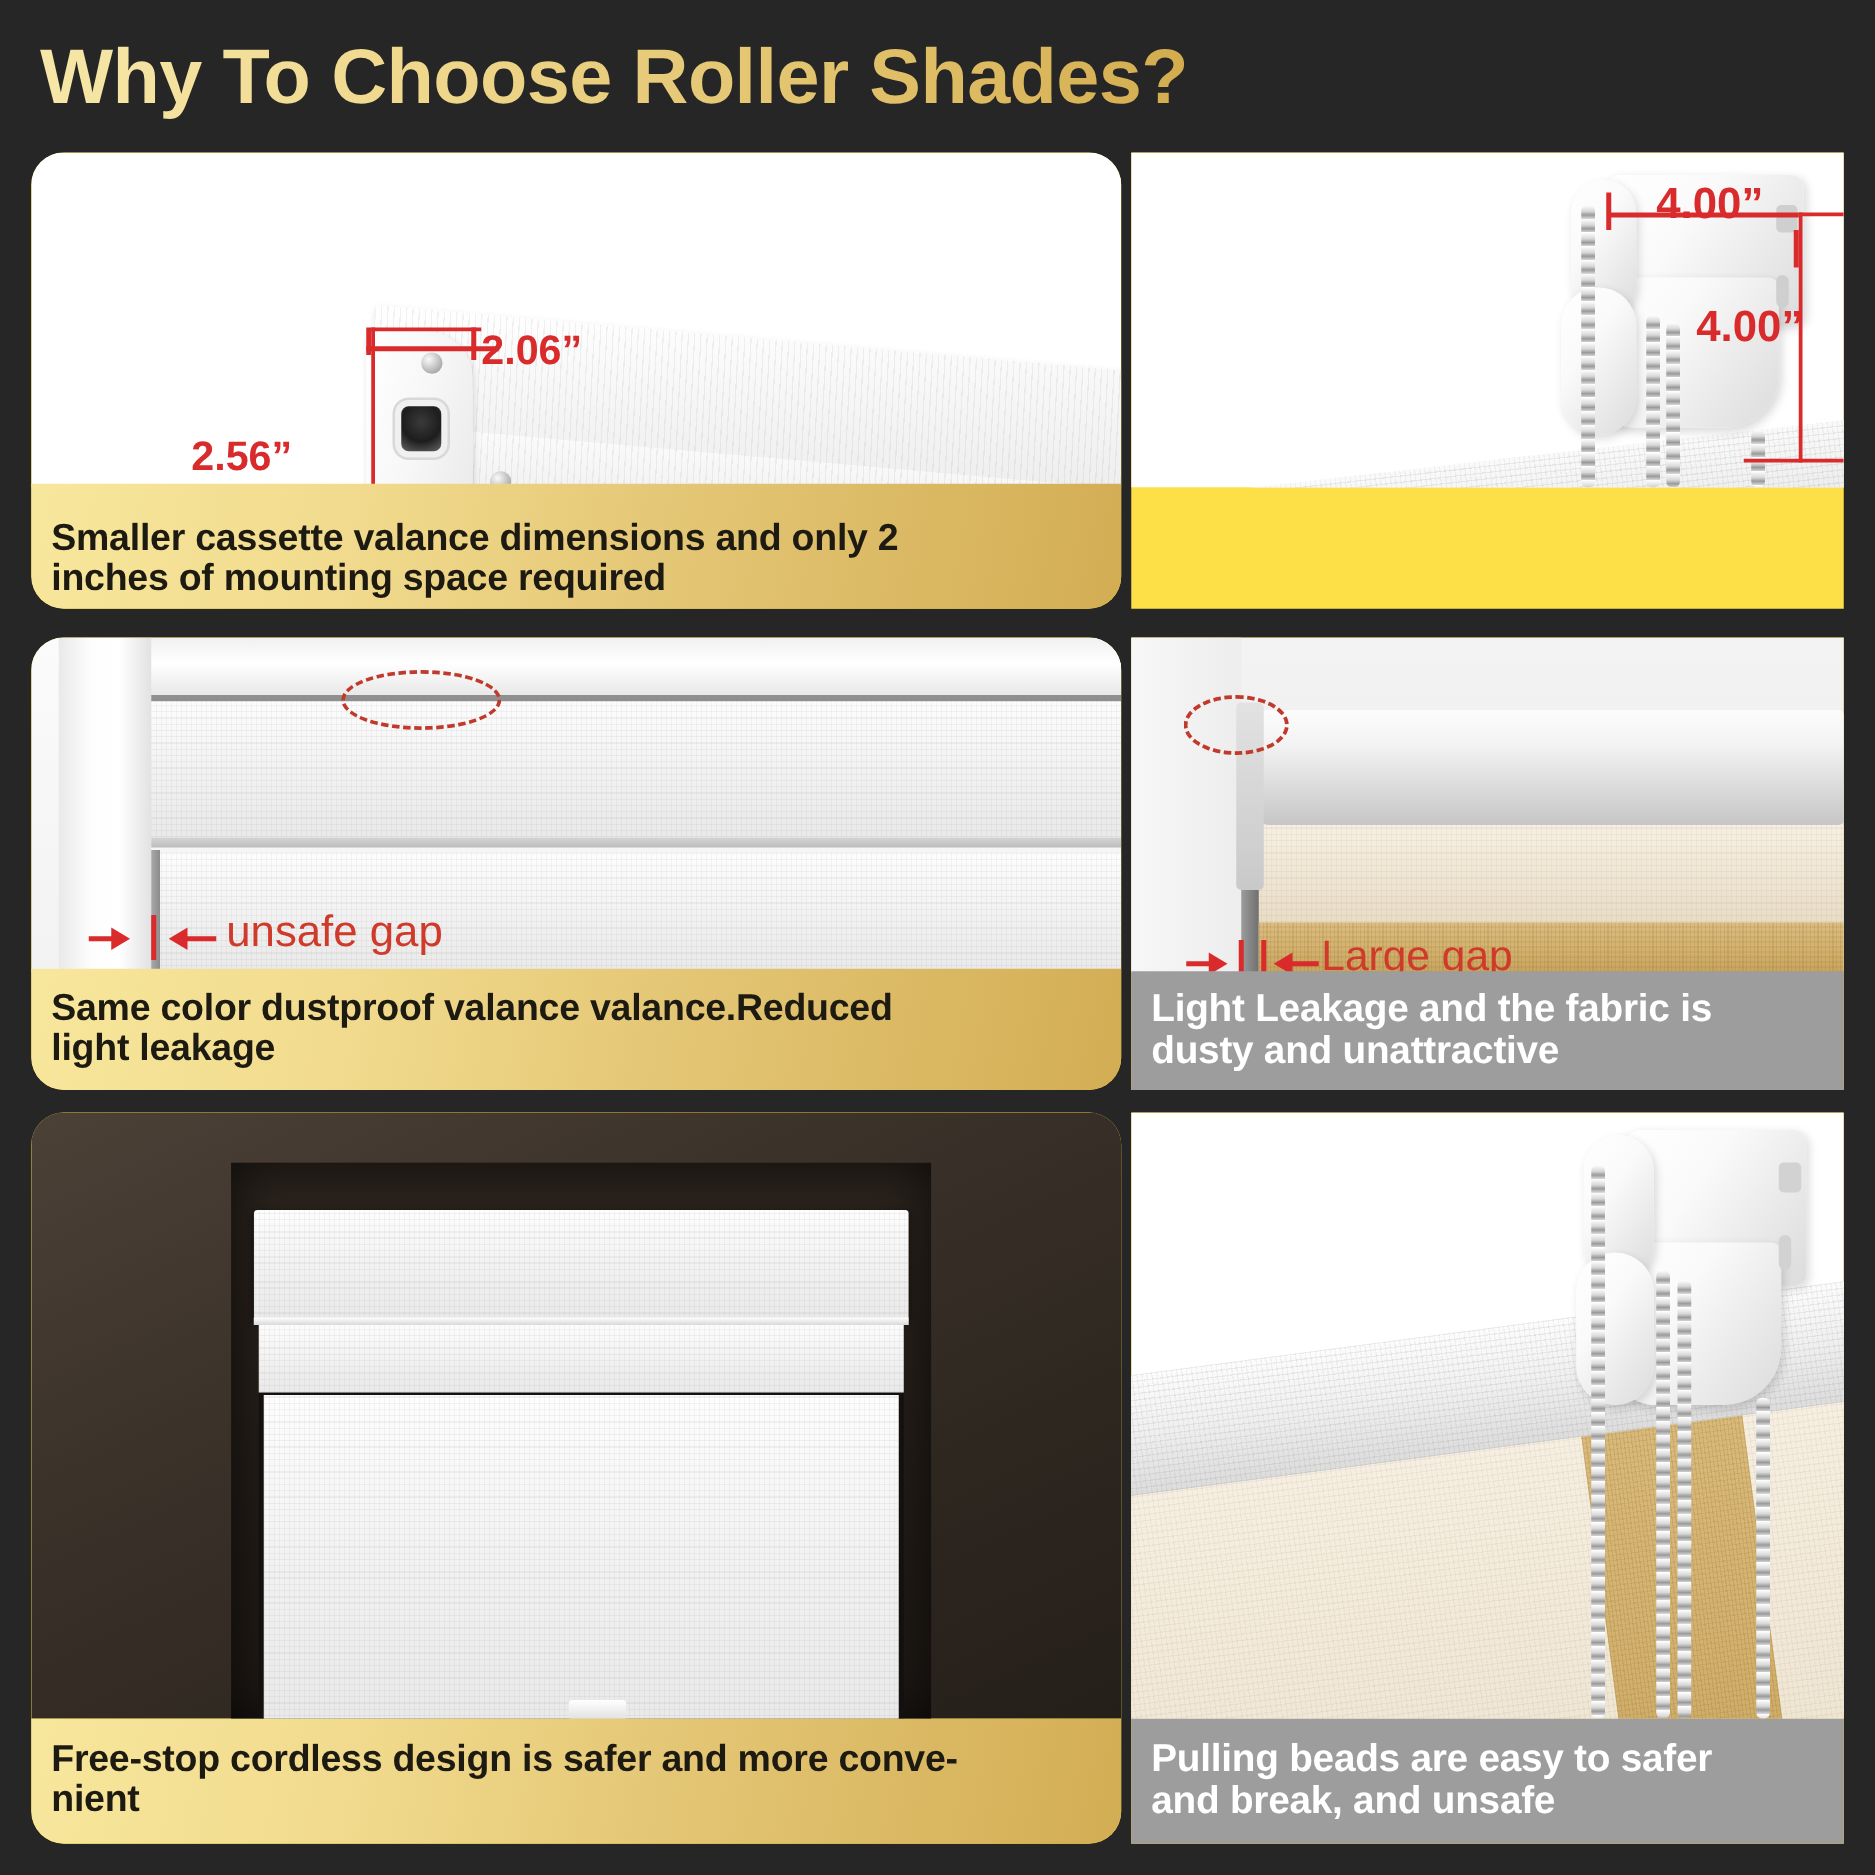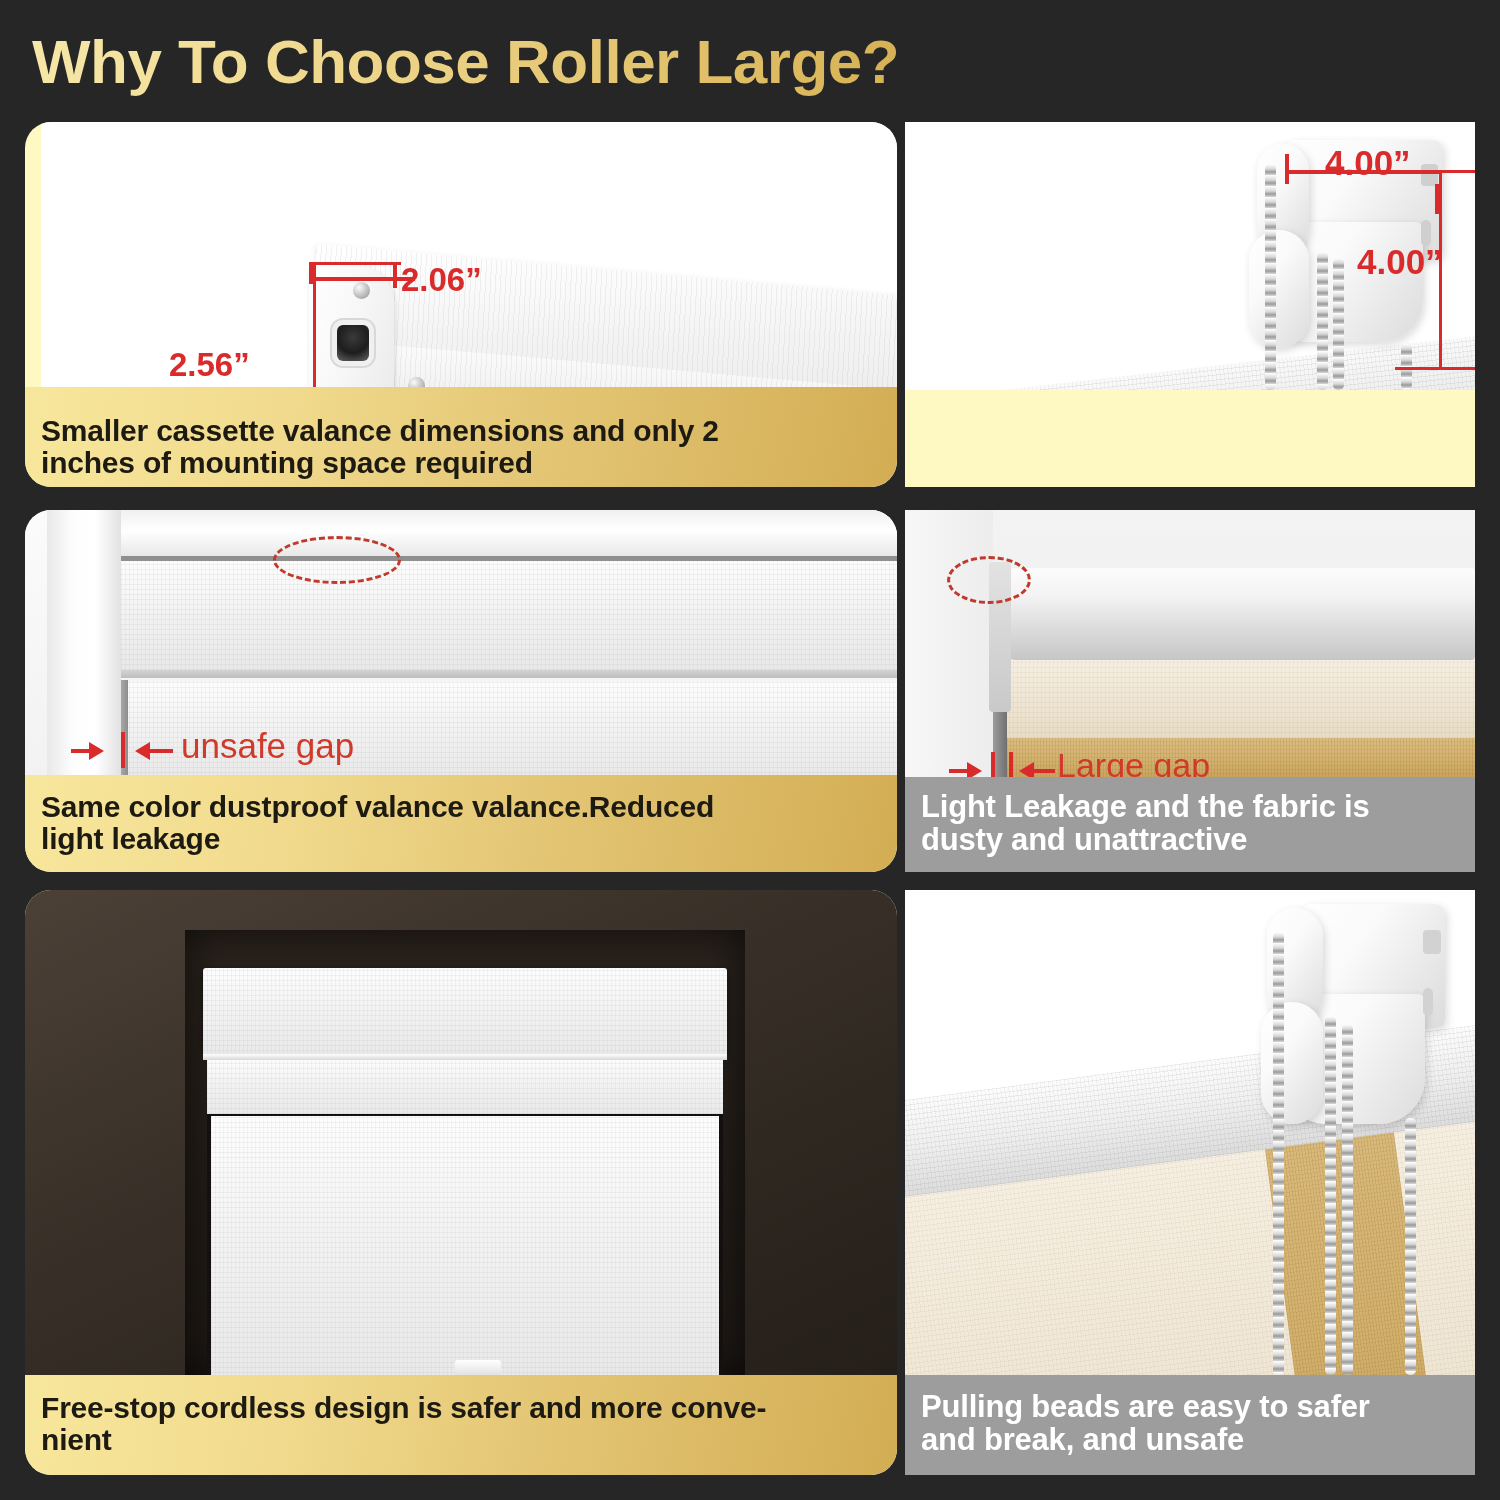--- a/index.html
+++ b/index.html
@@ -35,21 +35,21 @@
     background-clip: text;
     color: transparent;
     -webkit-text-fill-color: transparent;
     white-space: nowrap;
   }
 
   
   .panel {
     position: absolute;
     overflow: hidden;
-    background: #fef9c3;
+    background: #fde047;
   }
   .panel.good { border-radius: 26px; }
   .panel.bad  { border-radius: 0; }
 
   .photo {
     position: absolute;
     left: 0; top: 0; right: 0;
     overflow: hidden;
   }
 
@@ -300,25 +300,25 @@
   .p6-tan {
     position:absolute; left: 350px; top: 175px; width: 130px; height: 430px;
     transform: rotate(-7.5deg); transform-origin: right top;
   }
 </style>
 </head>
 <body>
 
 <div class="page">
 
-  <div class="title">Why To Choose Roller Large?</div>
+  <div class="title">Why To Choose Roller Shades?</div>
 
   <div class="panel good" style="left:25px; top:122px; width:872px; height:365px;">
 
-    <div class="photo" style="height:268px;margin-left:16px;">
+    <div class="photo" style="height:268px;">
       <div class="p1bg"></div>
       <div class="p1-body"></div>
       <div class="p1-body2"></div>
       <div class="p1-cap"></div>
       <div class="p1-slot"></div>
       <div class="p1-screw" style="left:312px; top:160px;"></div>
       <div class="p1-screw" style="left:367px; top:255px;"></div>
 
       <div class="dimline" style="left:268px; top:155px; width:106px; height:4px;"></div>
       <div class="dimline" style="left:268px; top:140px; width:4px; height:22px;"></div>

